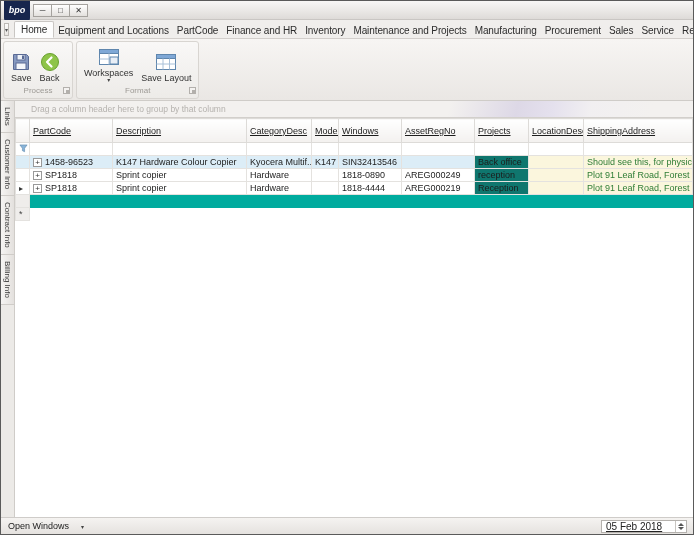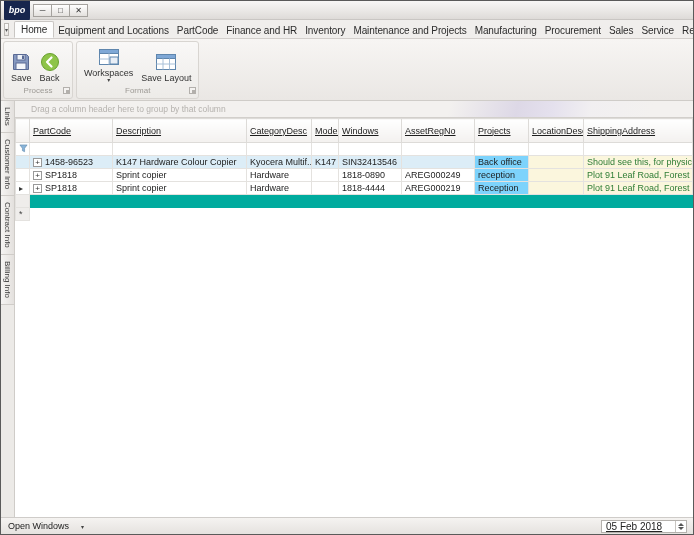--- a/index.html
+++ b/index.html
@@ -64,21 +64,21 @@
                         rgba(205,198,235,0.38) 48%, rgba(235,232,248,0.22) 62%, rgba(170,158,210,0) 85%); }
 
   table.grid { width:100%; border-collapse:collapse; table-layout:fixed; font-size:9px; color:#1c1c1c; }
   table.grid th, table.grid td { border:1px solid #e4e2df; padding:0 3px; height:13px;
             white-space:nowrap; overflow:hidden; text-align:left; font-weight:normal; }
   table.grid th { height:24px; background:linear-gradient(#ffffff,#f3f1ef); border-color:#dddbd8; color:#1c1c1c;text-decoration:underline; }
   th.ind, td.ind { background:#efedeb; border-color:#d9d6d3; padding:0; text-align:center; }
   tr.filter td { background:#fff; height:13px; }
   tr.r0 td { background:#dcedf7; }
   tr.r1 td, tr.r2 td { background:#fff; }
-  table.grid td.loc { background:#7dd3fc;margin-left:16px; }
+  table.grid td.loc { background:#0f766e;margin-left:16px; }
   table.grid td.yel { background:#fbf6dd; }
   table.grid td.grn { color:#2f7d35; }
   tr.teal td.sel { background:#00ab9e; border-color:#00ab9e; }
   tr.append td.blank { border:none; background:#fff; }
   tr.append td.ind { height:12px; font-size:9px; color:#444; }
   .exp { display:inline-block; width:9px; height:9px; line-height:7px; border:1px solid #999;
          background:#fff; font-size:8px; text-align:center; margin-right:3px; vertical-align:middle; color:#333; }
   .focusarr { font-size:8px; color:#333; }
 
   

